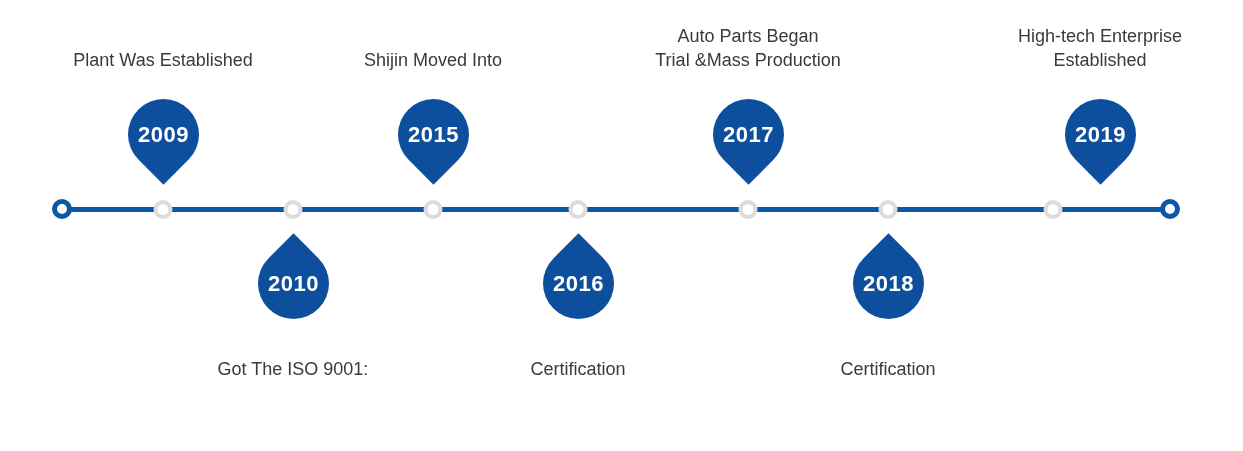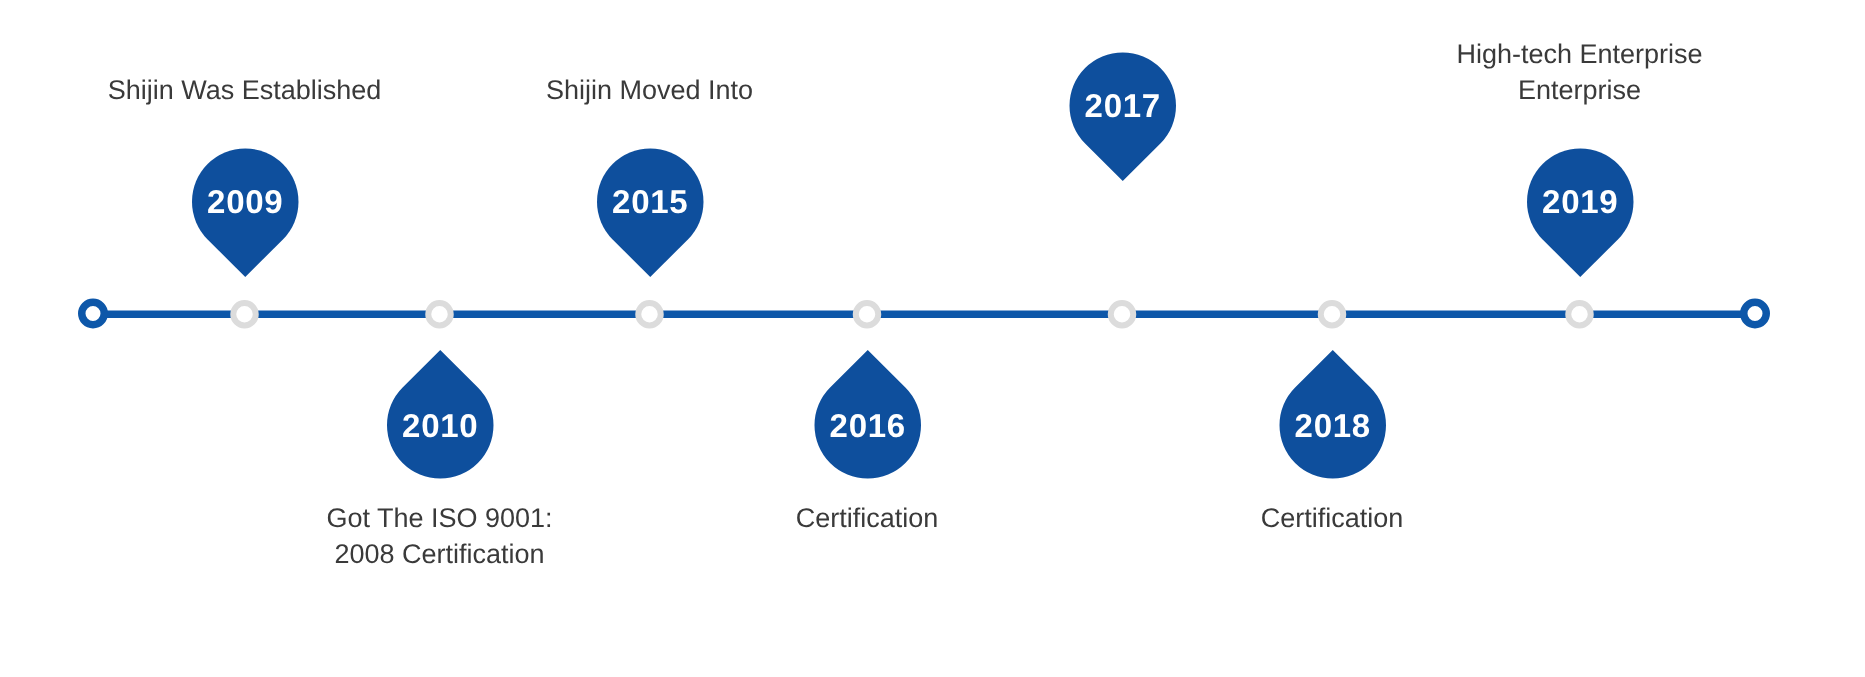--- a/index.html
+++ b/index.html
@@ -72,20 +72,21 @@
     color: var(--title-text);
     text-align: center;
     white-space: nowrap;
   }
   .item.above .title {
     height: 52px;
     margin-bottom: 12px;
     order: 0;
   }
   .item.below .title {
+    margin-top: 24px;
     justify-content: flex-start;
     order: 1;
   }
   .balloon {
     position: relative;
     width: 100px;
     height: 100px;
   }
   .item.above .balloon { order: 1; }
   .item.below .balloon { order: 0; }
@@ -116,33 +117,32 @@
 </head>
 <body>
 
 <div class="canvas">
   <div class="axis-line"></div>
   <div class="endpoint" style="left:52px"></div>
   <div class="endpoint" style="left:1160px"></div>
   <div id="items">
   <div class="item above" style="left: 163px;">
     <div class="title">
-          <div>Shijin Was Established</div>
+          <div>Plant Was Established</div>
         </div>
     <div class="balloon">
       <div class="pin">
         <span class="year">2009</span>
       </div>
     </div>
   </div>
 
   <div class="item below" style="left: 293px;">
     <div class="title">
           <div>Got The ISO 9001:</div>
-          <div>2008 Certification</div>
         </div>
     <div class="balloon">
       <div class="pin">
         <span class="year">2010</span>
       </div>
     </div>
   </div>
 
   <div class="item above" style="left: 433px;">
     <div class="title">
@@ -160,42 +160,46 @@
           <div>Certification</div>
         </div>
     <div class="balloon">
       <div class="pin">
         <span class="year">2016</span>
       </div>
     </div>
   </div>
 
   <div class="item above" style="left: 748px;">
+    <div class="title">
+          <div>Auto Parts Began</div>
+          <div>Trial &amp;Mass Production</div>
+        </div>
     <div class="balloon">
       <div class="pin">
         <span class="year">2017</span>
       </div>
     </div>
   </div>
 
   <div class="item below" style="left: 888px;">
     <div class="title">
           <div>Certification</div>
         </div>
     <div class="balloon">
       <div class="pin">
         <span class="year">2018</span>
       </div>
     </div>
   </div>
 
-  <div class="item above" style="left: 1053px;">
+  <div class="item above" style="left: 1100px;">
     <div class="title">
           <div>High-tech Enterprise</div>
-          <div>Enterprise</div>
+          <div>Established</div>
         </div>
     <div class="balloon">
       <div class="pin">
         <span class="year">2019</span>
       </div>
     </div>
   </div>
 </div>
   <div id="nodes">
       <span class="node" style="left: 163px;"></span>

